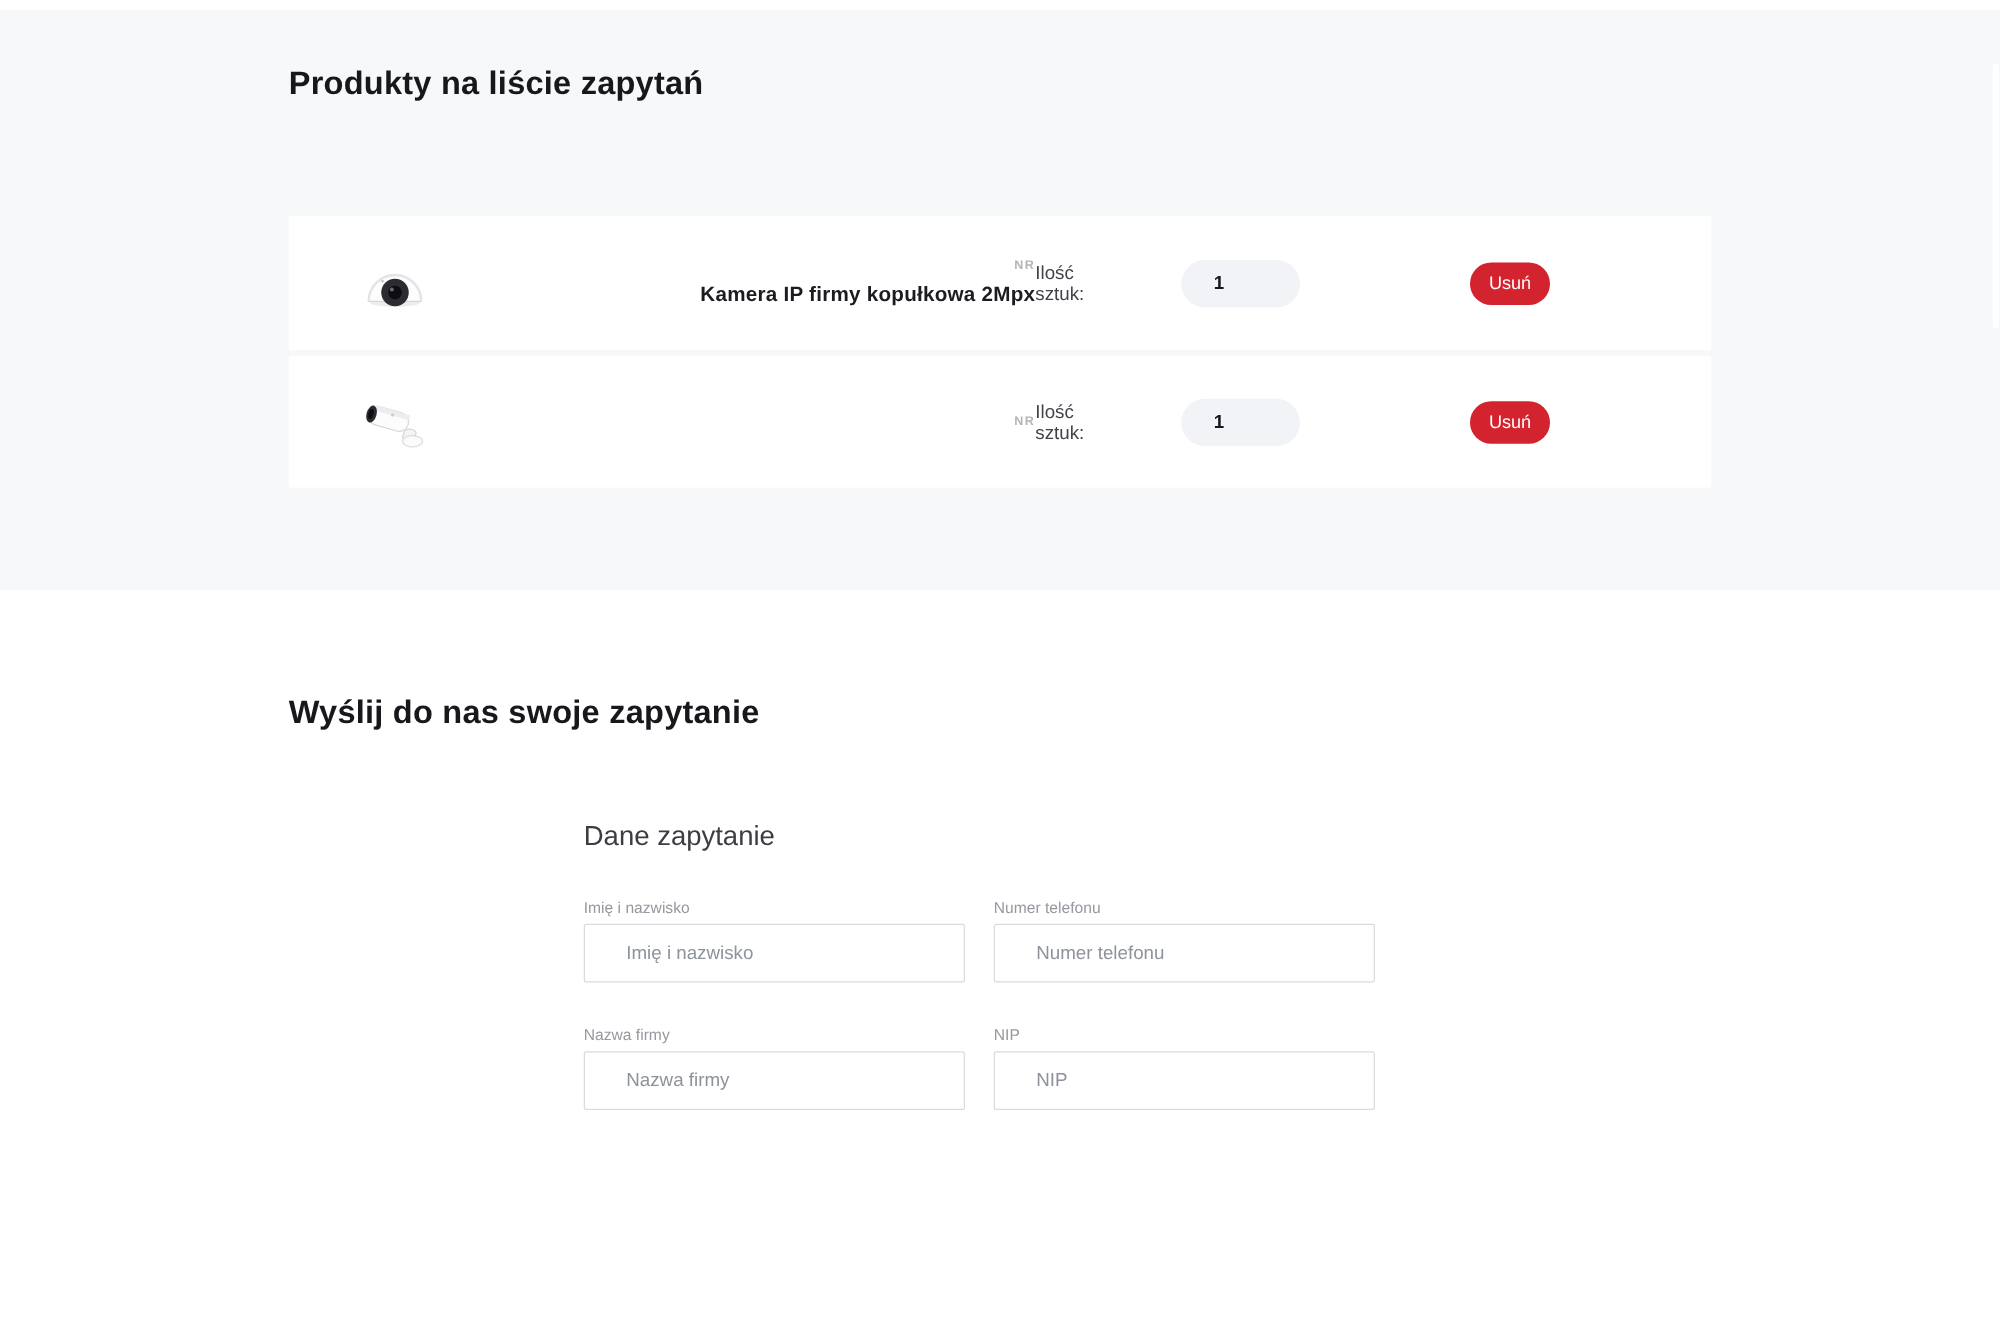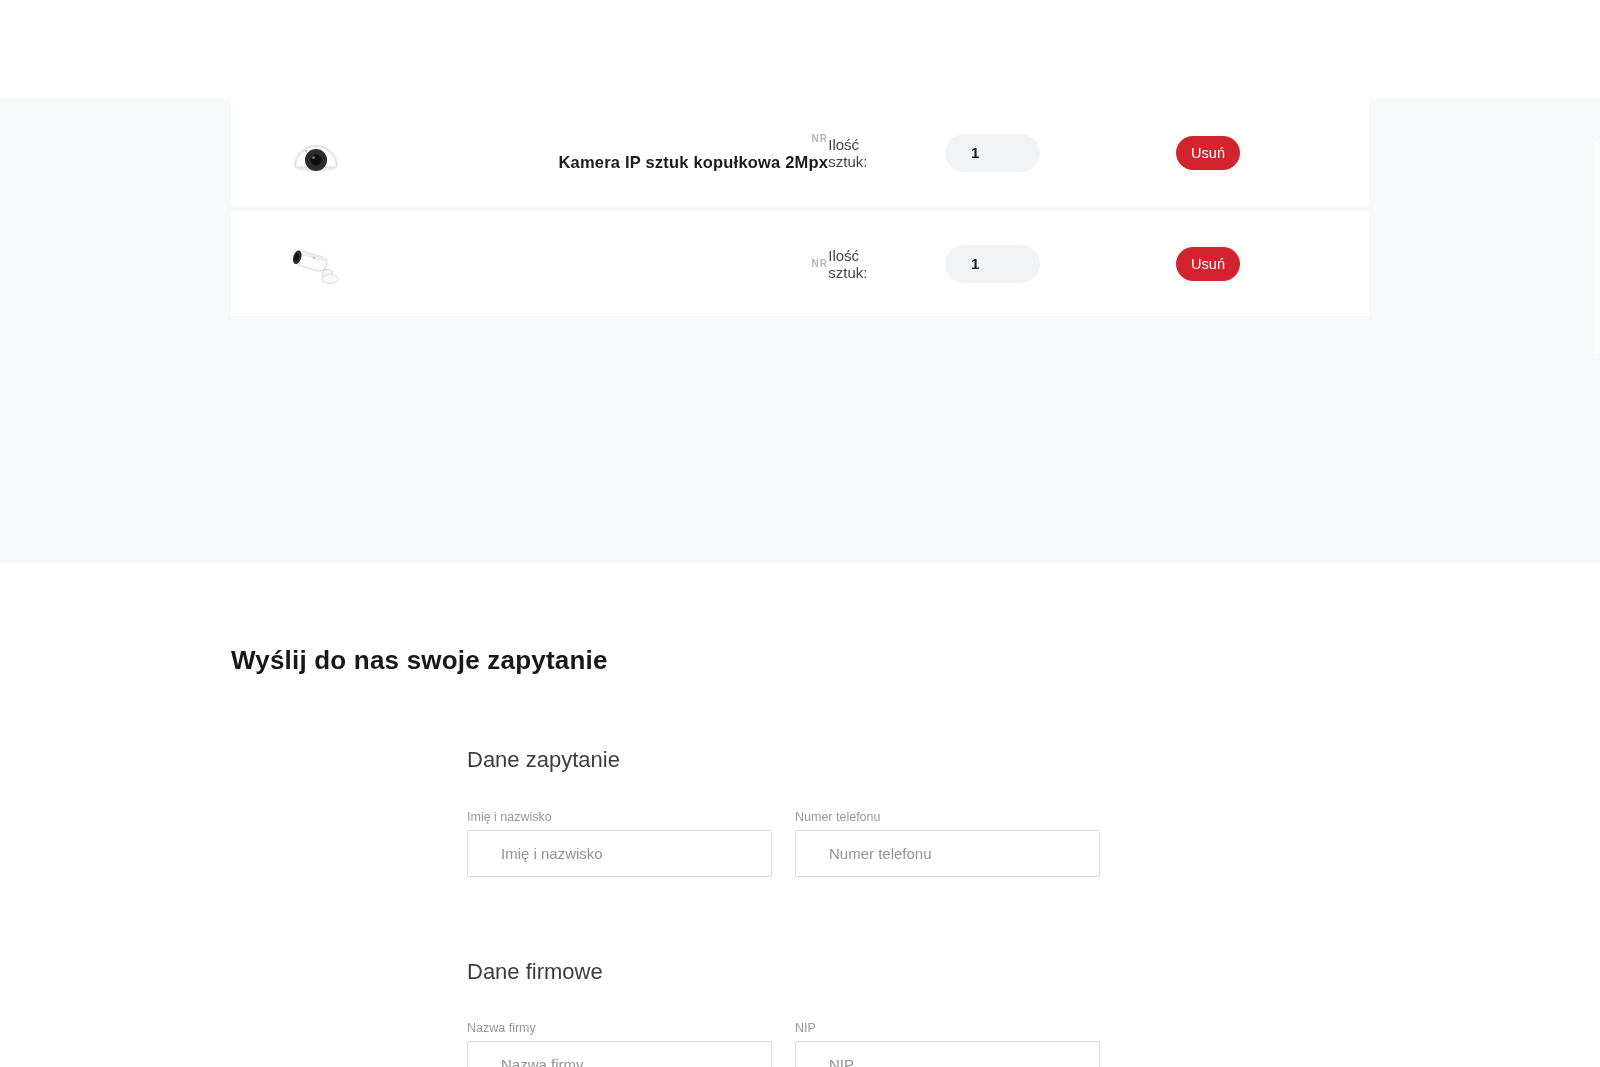--- a/index.html
+++ b/index.html
@@ -153,38 +153,39 @@
     border-radius: 3px;
   }
 </style>
 </head>
 <body>
 
 <div class="top-strip"></div>
 
 <section class="products-area">
   <div class="container">
+    <h1 class="page-title">Produkty na liście zapytań</h1>
 
     <div class="product-list">
 
       <div class="product-row">
         <div class="product-thumb">
           <svg width="60" height="48" viewBox="0 0 60 48">
             <ellipse cx="30" cy="39" rx="20" ry="3.5" fill="#ececee"></ellipse>
             <path d="M9 38 A21 21 0 0 1 51 38 Z" fill="#fdfdfd" stroke="#d7d7da" stroke-width="1"></path>
             <path d="M9 38 A21 21 0 0 1 51 38" fill="none" stroke="#e4e4e7" stroke-width="2"></path>
             <circle cx="30" cy="31" r="11" fill="#2b2b31"></circle>
             <circle cx="30" cy="31" r="5.5" fill="#0d0d11"></circle>
             <circle cx="27.5" cy="28.5" r="1.6" fill="#6a6a72"></circle>
             <circle cx="20" cy="22" r="1.2" fill="#c9c9cd"></circle>
           </svg>
         </div>
         <div class="product-info">
           <div class="product-code">NR</div>
-          <div class="product-name">Kamera IP sztuk kopułkowa 2Mpx</div>
+          <div class="product-name">Kamera IP firmy kopułkowa 2Mpx</div>
         </div>
         <div class="row-right">
           <span class="qty-label">Ilość sztuk:</span>
           <input class="qty-input" type="text" value="1" style="">
           <button class="remove-btn">Usuń</button>
         </div>
       </div>
 
       <div class="product-row">
         <div class="product-thumb">
@@ -226,21 +227,20 @@
         <div class="field">
           <label class="field-label">Imię i nazwisko</label>
           <input class="text-input" type="text" placeholder="Imię i nazwisko" style="">
         </div>
         <div class="field">
           <label class="field-label">Numer telefonu</label>
           <input class="text-input" type="text" placeholder="Numer telefonu" style="">
         </div>
       </div>
 
-      <div class="group-title company">Dane firmowe</div>
       <div class="fields-row company">
         <div class="field">
           <label class="field-label">Nazwa firmy</label>
           <input class="text-input" type="text" placeholder="Nazwa firmy" style="">
         </div>
         <div class="field">
           <label class="field-label">NIP</label>
           <input class="text-input" type="text" placeholder="NIP" style="">
         </div>
       </div>

